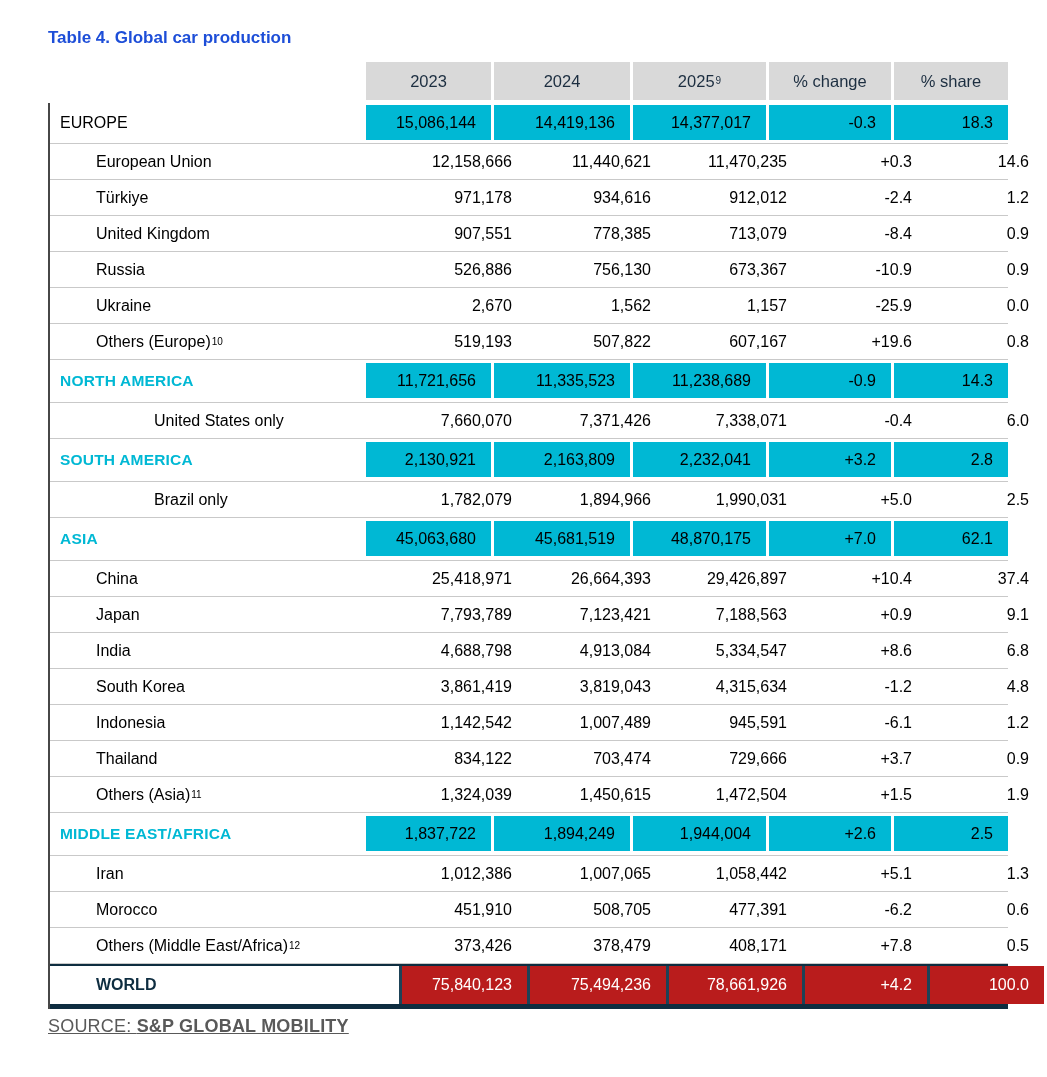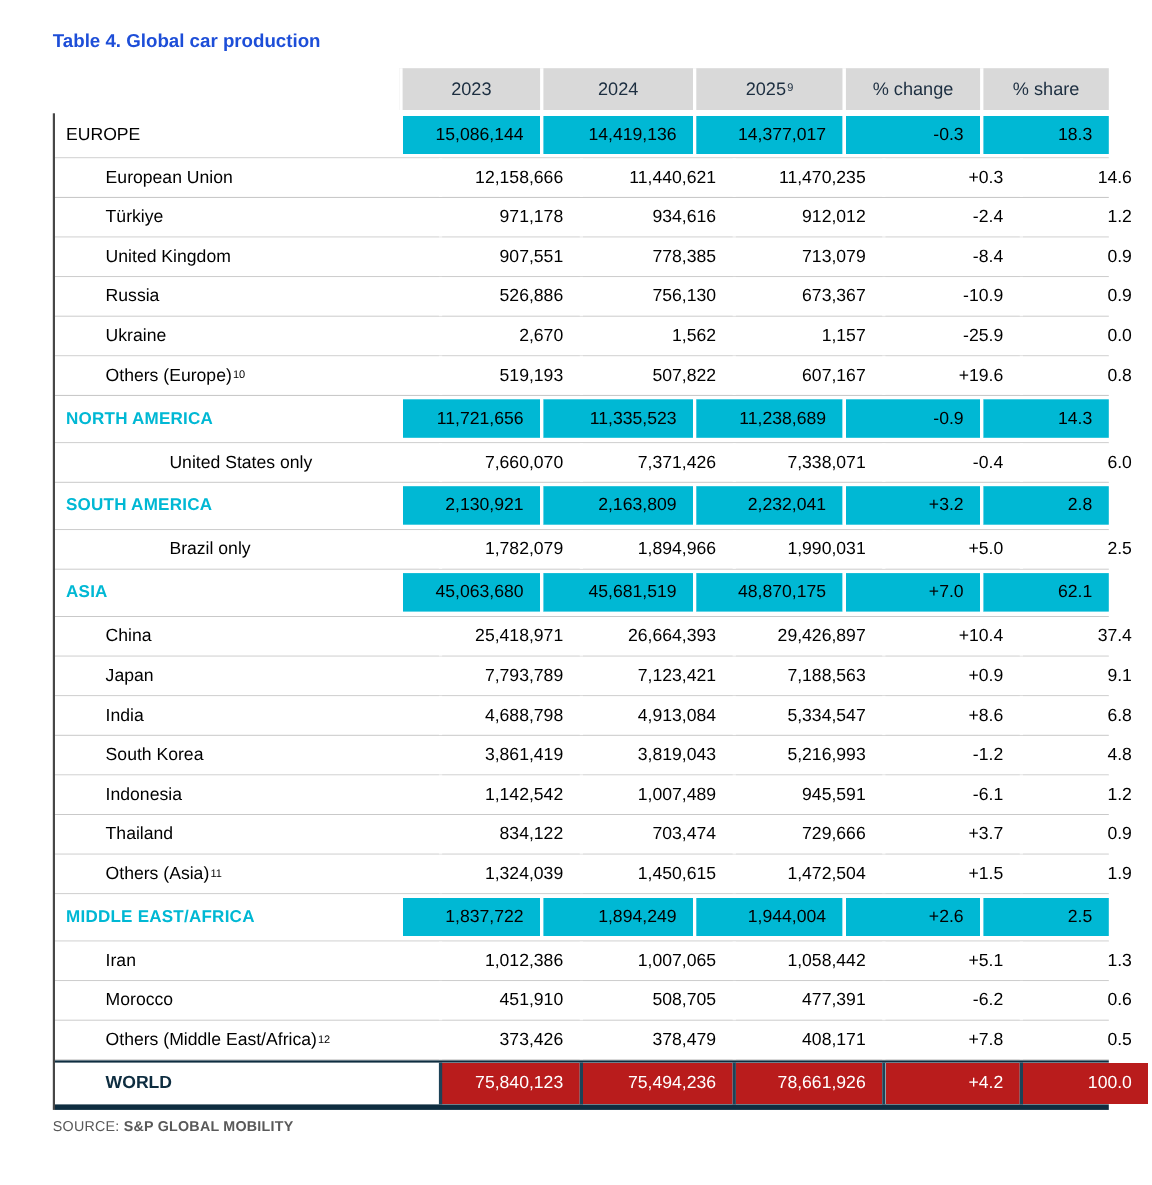--- a/index.html
+++ b/index.html
@@ -84,23 +84,24 @@
   .row.world .val {
     background-color:#b91c1c;
     color:#fff;
     border-left:3px solid #1d4257;
     background-clip:padding-box;
   }
   .row.world .val:first-of-type { border-left-color:#fff; }
   
   .source {
     margin-top:7px;
-    font-size:13px;
+    font-size:18px;
     color:#595959;
     letter-spacing:.2px;
+    text-decoration:underline;
   }
   .source b { font-weight:bold; }
 </style>
 </head>
 <body>
 
 <div class="page">
   <h1 class="title">Table 4. Global car production</h1>
 
   <div class="prod-table">
@@ -232,21 +233,21 @@
           <div class="val">4,688,798</div>
           <div class="val">4,913,084</div>
           <div class="val">5,334,547</div>
           <div class="val">+8.6</div>
           <div class="val">6.8</div>
         </div>
         <div class="row country">
           <div class="label">South Korea</div>
           <div class="val">3,861,419</div>
           <div class="val">3,819,043</div>
-          <div class="val">5,216,993</div>
+          <div class="val">4,315,634</div>
           <div class="val">-1.2</div>
           <div class="val">4.8</div>
         </div>
         <div class="row country">
           <div class="label">Indonesia</div>
           <div class="val">1,142,542</div>
           <div class="val">1,007,489</div>
           <div class="val">945,591</div>
           <div class="val">-6.1</div>
           <div class="val">1.2</div>

